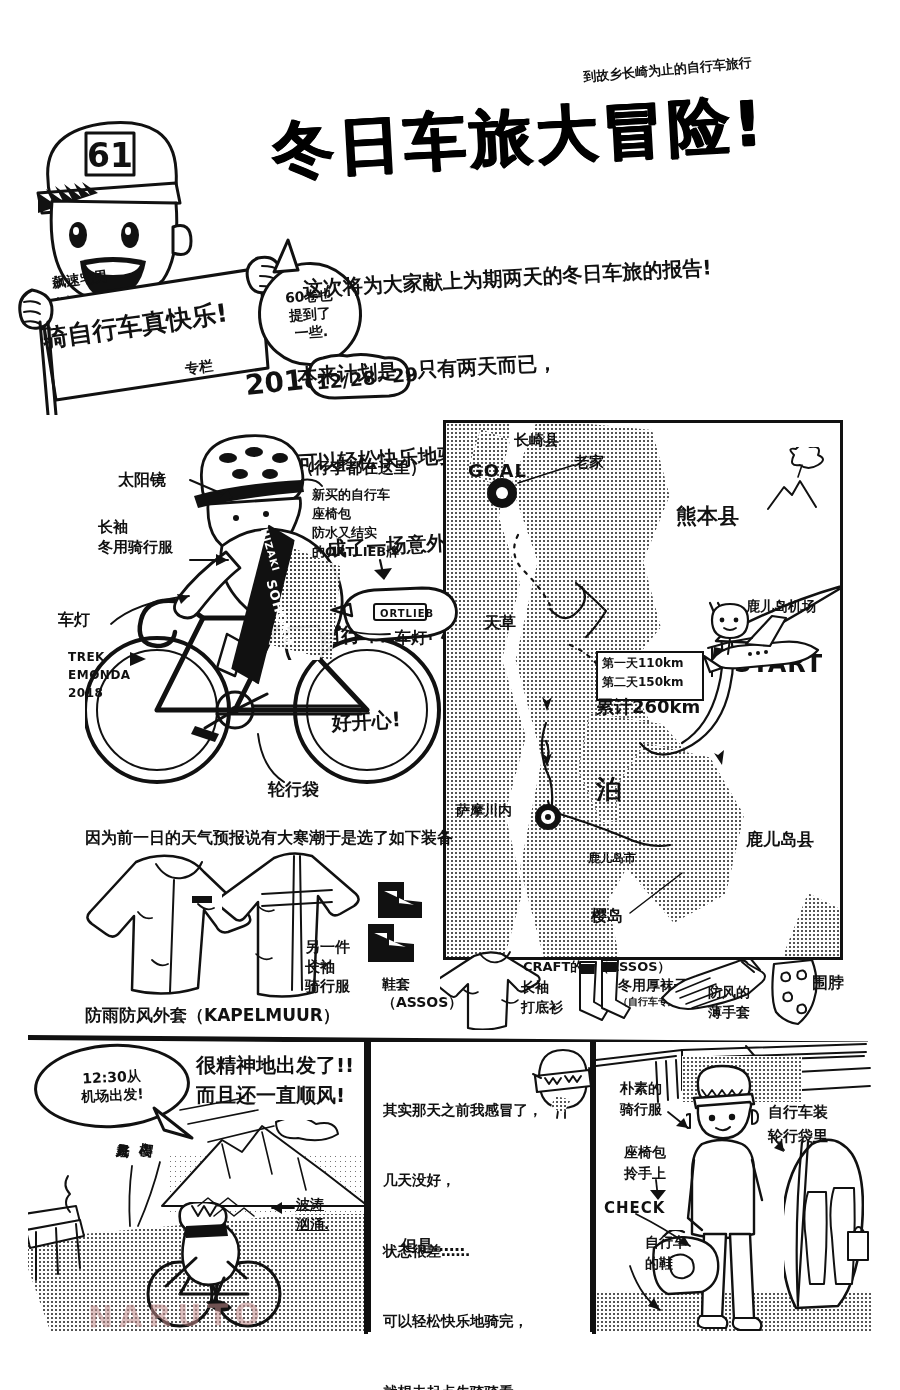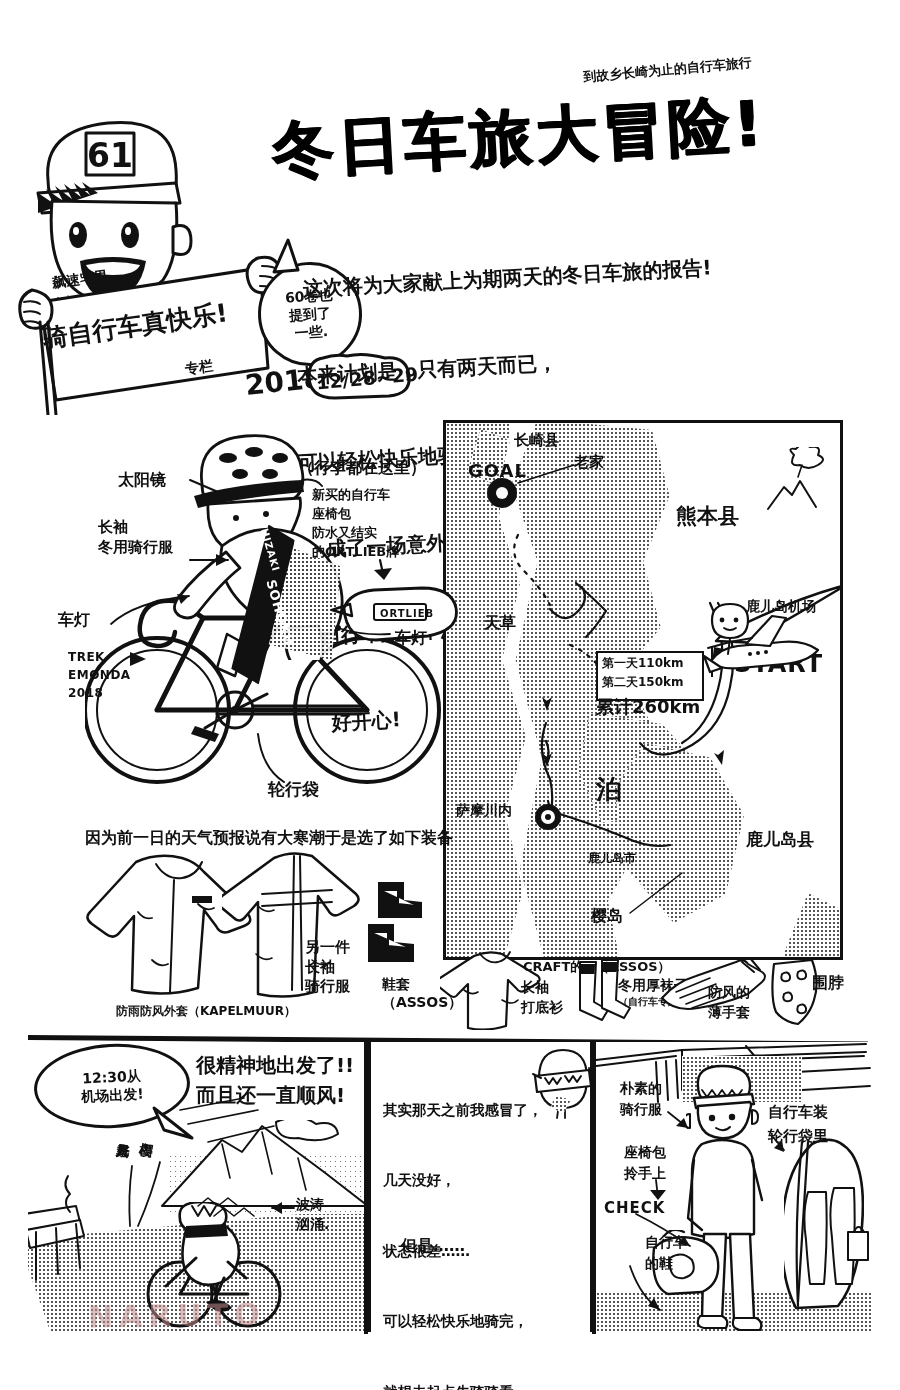--- a/index.html
+++ b/index.html
@@ -347,21 +347,21 @@
 
   <div class="abs lbl" style="left:85px;top:828px;font-size:16px;">因为前一日的天气预报说有大寒潮于是选了如下装备</div>
 
   <svg class="abs" style="left:78px;top:852px;" width="180" height="152" viewBox="0 0 180 152">
     <path class="inkf" stroke-width="2.5" d="M58 10 q22 -10 46 -4 q14 4 22 14 l44 42 q6 8 -4 12 l-16 6 q-8 2 -12 -6 l-12 -16 l-6 78 q-34 10 -66 2 l2 -74 l-14 16 q-6 8 -14 2 l-14 -10 q-8 -6 -2 -12 Z"></path>
     <path class="ink" stroke-width="2" d="M78 12 q10 16 26 14 q14 -2 20 -16"></path>
     <path class="ink" stroke-width="2" d="M96 28 L92 140"></path>
     <path class="ink" stroke-width="1.8" d="M60 60 q6 8 14 6 M120 52 q8 8 16 4 M74 108 q8 8 16 4"></path>
     <rect class="solid" x="114" y="44" width="20" height="7"></rect>
   </svg>
-  <div class="abs lbl" style="left:116px;top:1004px;font-size:12px;">防雨防风外套（KAPELMUUR）</div>
+  <div class="abs lbl" style="left:85px;top:1004px;font-size:17px;">防雨防风外套（KAPELMUUR）</div>
 
   <svg class="abs" style="left:222px;top:850px;" width="150" height="150" viewBox="0 0 150 150">
     <path class="inkf" stroke-width="2.5" fill="#cfcfcf" d="M52 8 q18 -8 38 -2 l44 38 q6 6 -2 12 l-14 8 q-8 4 -12 -4 l-10 -14 l-4 96 q-28 8 -56 2 l0 -92 l-12 14 q-6 8 -12 2 l-12 -10 q-6 -6 0 -12Z"></path>
     <path class="ink" stroke-width="2" d="M72 6 L70 140 M78 6 L80 140"></path>
     <path class="ink" stroke-width="1.6" d="M36 56 q8 8 16 4 M90 110 q10 8 18 2 M34 104 q8 8 16 4"></path>
     <path class="ink" stroke-width="1.8" d="M40 44 L110 40 M40 56 L110 52"></path>
   </svg>
   <div class="abs lbl" style="left:305px;top:938px;font-size:15px;">另一件
 长袖
 骑行服</div>
@@ -458,21 +458,21 @@
 
     <div class="abs lbl" style="left:168px;top:8px;font-size:20px;line-height:1.5;">很精神地出发了!!
 而且还一直顺风!</div>
 
     <div class="abs lbl vtext" style="left:112px;top:90px;font-size:14px;transform:rotate(8deg);">樱岛</div>
     <div class="abs lbl vtext" style="left:88px;top:92px;font-size:13px;transform:rotate(8deg);">风景真好</div>
     <svg class="abs" style="left:96px;top:118px;" width="44" height="70" viewBox="0 0 44 70">
       <path class="ink" stroke-width="1.8" d="M36 2 Q28 34 14 66"></path>
       <path class="ink" stroke-width="1.8" d="M8 6 Q4 36 6 66"></path>
     </svg>
-    <div class="abs lbl" style="left:268px;top:152px;font-size:14px;line-height:1.45;">波涛
+    <div class="abs lbl" style="left:268px;top:152px;font-size:14px;line-height:1.45;text-decoration:underline;">波涛
 汹涌.</div>
     <svg class="abs" style="left:236px;top:156px;" width="34" height="20" viewBox="0 0 34 20">
       <path class="ink" stroke-width="1.8" d="M30 10 L8 10"></path>
       <path class="solid" d="M8 10 L18 4 L18 16Z"></path>
     </svg>
     <svg class="abs" style="left:168px;top:148px;" width="80" height="30" viewBox="0 0 80 30">
       <path class="ink" stroke-width="1.6" d="M2 16 l10 -8 l10 8 l10 -8 l10 8 M18 26 l10 -8 l10 8 l10 -8 l10 8"></path>
     </svg>
 
     <svg class="abs" style="left:150px;top:52px;" width="190" height="60" viewBox="0 0 190 60">

